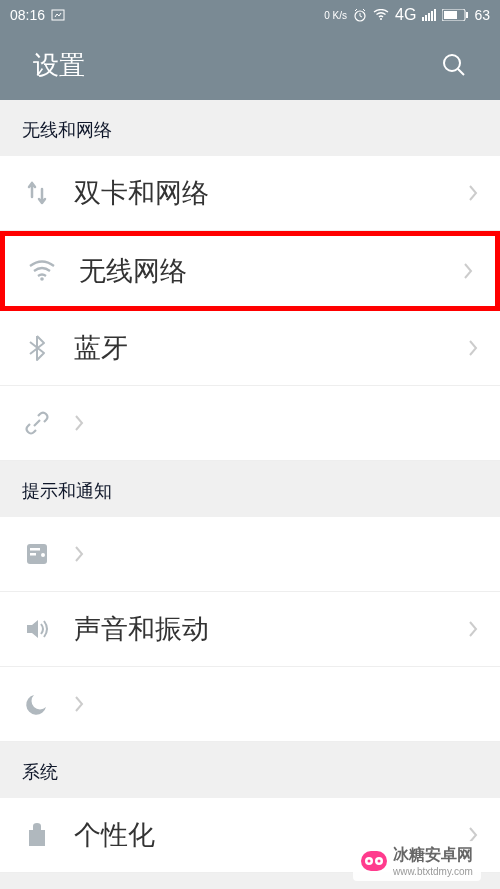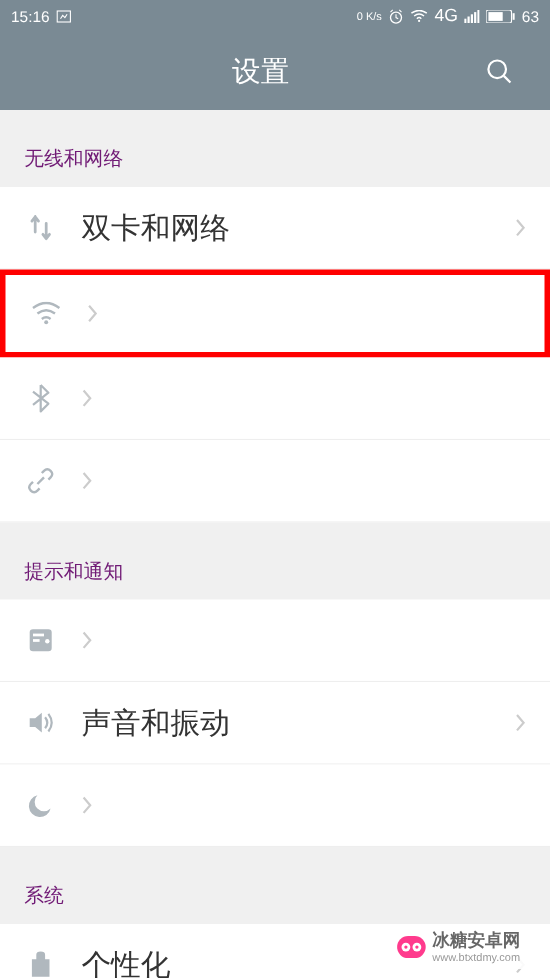--- a/index.html
+++ b/index.html
@@ -23,28 +23,26 @@
     .status-left { display: flex; align-items: center; gap: 6px; }
     .status-right { margin-left: auto; display: flex; align-items: center; gap: 6px; }
     .header {
       height: 70px;
       background: #7a8a94;
       color: #fff;
       display: flex;
       align-items: center;
       padding: 0 33px;
       font-size: 26px;
-      text-align: center;
     }
     .header-title { flex: 1; }
     .section-header {
       padding: 18px 22px 14px;
-      color: #701a75;
+      color: #0f172a;
       font-size: 18px;
-      margin-top: 14px;
     }
     .list-item {
       height: 75px;
       background: #fff;
       display: flex;
       align-items: center;
       padding: 0 22px;
       border-bottom: 1px solid #eee;
     }
     .list-item.highlighted {
@@ -92,21 +90,21 @@
       color: #fff;
       font-size: 12px;
     }
     svg { display: block; }
   </style>
 </head>
 <body>
 
 <div class="status-bar">
   <div class="status-left">
-    <span>15:16</span>
+    <span>08:16</span>
     <span>
       <svg width="14" height="12" viewBox="0 0 14 12">
           <rect x="1" y="1" width="12" height="10" fill="none" stroke="#fff" stroke-width="1"></rect>
           <path d="M4 8 L6 5 L8 7 L10 4" stroke="#fff" fill="none"></path>
         </svg>
     </span>
   </div>
   <div class="status-right">
     <span style="font-size:10px">0 K/s</span>
     <span>
@@ -169,33 +167,35 @@
   </span>
 </div>
 
 <div class="list-item highlighted">
   <span class="item-icon">
     <svg width="28" height="22" viewBox="0 0 28 22">
         <path d="M2 6 Q14 -3 26 6 M6 11 Q14 5 22 11 M10 16 Q14 13 18 16" stroke="#b0b8be" fill="none" stroke-width="2.2"></path>
         <circle cx="14" cy="19" r="1.8" fill="#b0b8be"></circle>
       </svg>
   </span>
+  <span class="item-label">无线网络</span>
   <span class="chevron">
     <svg width="10" height="18" viewBox="0 0 10 18">
         <path d="M2 2 L8 9 L2 16" stroke="#ccc" stroke-width="2" fill="none"></path>
       </svg>
   </span>
 </div>
 
 <div class="list-item">
   <span class="item-icon">
     <svg width="20" height="28" viewBox="0 0 20 28">
         <path d="M10 2 L10 26 L17 19 L3 8 M10 2 L17 9 L3 20" stroke="#b0b8be" stroke-width="2" fill="none" stroke-linejoin="round"></path>
       </svg>
   </span>
+  <span class="item-label">蓝牙</span>
   <span class="chevron">
     <svg width="10" height="18" viewBox="0 0 10 18">
         <path d="M2 2 L8 9 L2 16" stroke="#ccc" stroke-width="2" fill="none"></path>
       </svg>
   </span>
 </div>
 
 <div class="list-item">
   <span class="item-icon">
     <svg width="26" height="26" viewBox="0 0 26 26">

